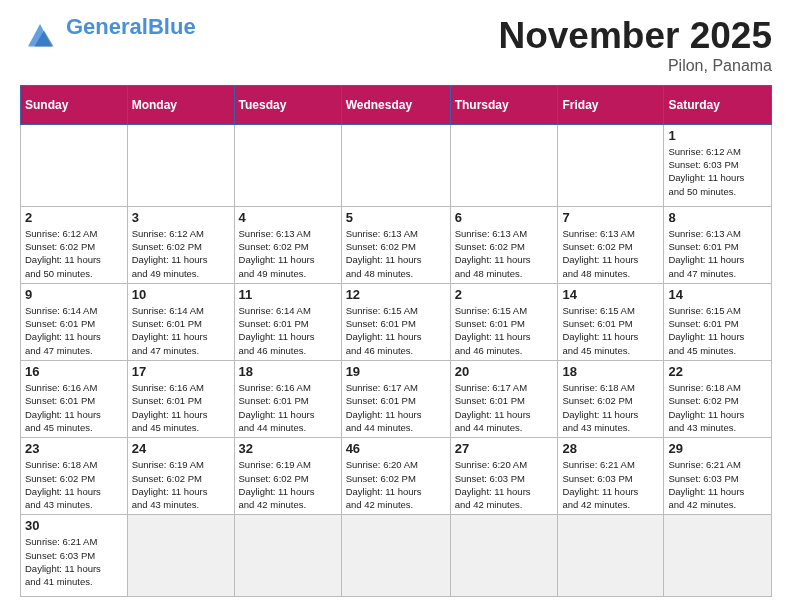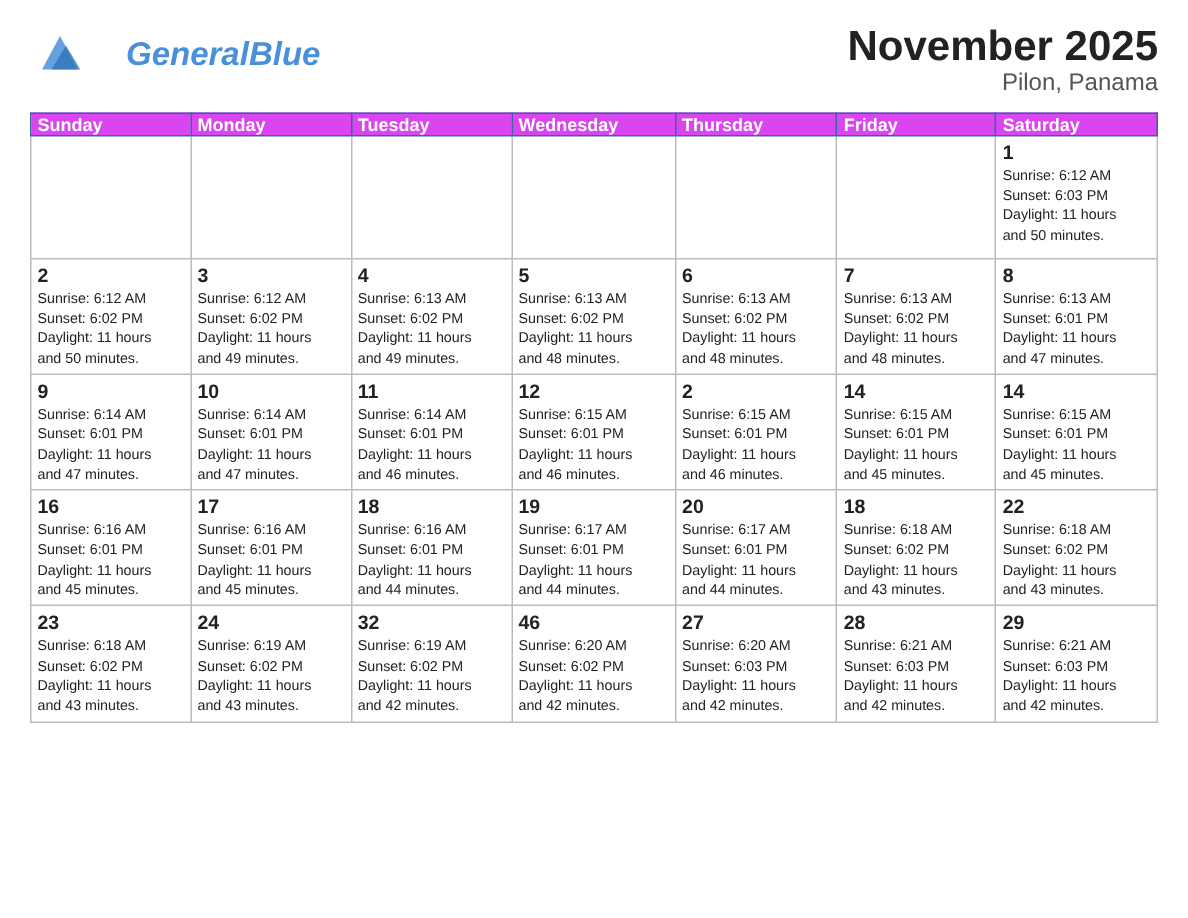--- a/index.html
+++ b/index.html
@@ -14,61 +14,60 @@
       padding: 16px 20px 16px 20px;
     }
     .header {
       display: flex;
       justify-content: space-between;
       align-items: flex-start;
       margin-bottom: 10px;
     }
     .logo {
       display: flex;
-      align-items: center;
-      gap: 24px;
-      font-style: italic;
+      align-items: flex-start;
+      gap: 6px;
     }
     .logo-text {
       font-size: 22px;
       font-weight: bold;
       color: #333;
       line-height: 1;
     }
     .logo-text span {
       color: #4a90d9;
     }
     .logo-icon {
       width: 40px;
       height: 40px;
     }
     .title-block {
       text-align: right;
     }
     .month-title {
-      font-size: 28px;
+      font-size: 37px;
       font-weight: bold;
       color: #222;
       line-height: 1.1;
     }
     .subtitle {
       font-size: 16px;
       color: #555;
     }
     .calendar {
       width: 100%;
       border-collapse: collapse;
       border: 1px solid #aaa;
     }
     .calendar th {
-      background: #d946ef;
+      background: #be185d;
       color: #fff;
       font-size: 12px;
       font-weight: bold;
-      padding: 0 4px;
+      padding: 12px 4px;
       border: 1px solid #3a60a8;
       text-align: left;
     }
     .calendar td {
       border: 1px solid #bbb;
       vertical-align: top;
       padding: 3px 4px;
       width: 113px;
       min-height: 80px;
       background: #fff;
@@ -349,15 +348,42 @@
 and 42 minutes.</div>
           </td>
           <td>
             <div class="day-num">29</div>
             <div class="day-info" style="white-space: pre-line;">Sunrise: 6:21 AM
 Sunset: 6:03 PM
 Daylight: 11 hours
 and 42 minutes.</div>
           </td>
         </tr>
+        <tr>
+          <td>
+            <div class="day-num">30</div>
+            <div class="day-info" style="white-space: pre-line;">Sunrise: 6:21 AM
+Sunset: 6:03 PM
+Daylight: 11 hours
+and 41 minutes.</div>
+          </td>
+          <td class="gray">
+            <div class="empty-cell"></div>
+          </td>
+          <td class="gray">
+            <div class="empty-cell"></div>
+          </td>
+          <td class="gray">
+            <div class="empty-cell"></div>
+          </td>
+          <td class="gray">
+            <div class="empty-cell"></div>
+          </td>
+          <td class="gray">
+            <div class="empty-cell"></div>
+          </td>
+          <td class="gray">
+            <div class="empty-cell"></div>
+          </td>
+        </tr>
       </tbody>
   </table>
 </div>
 
 </body></html>

